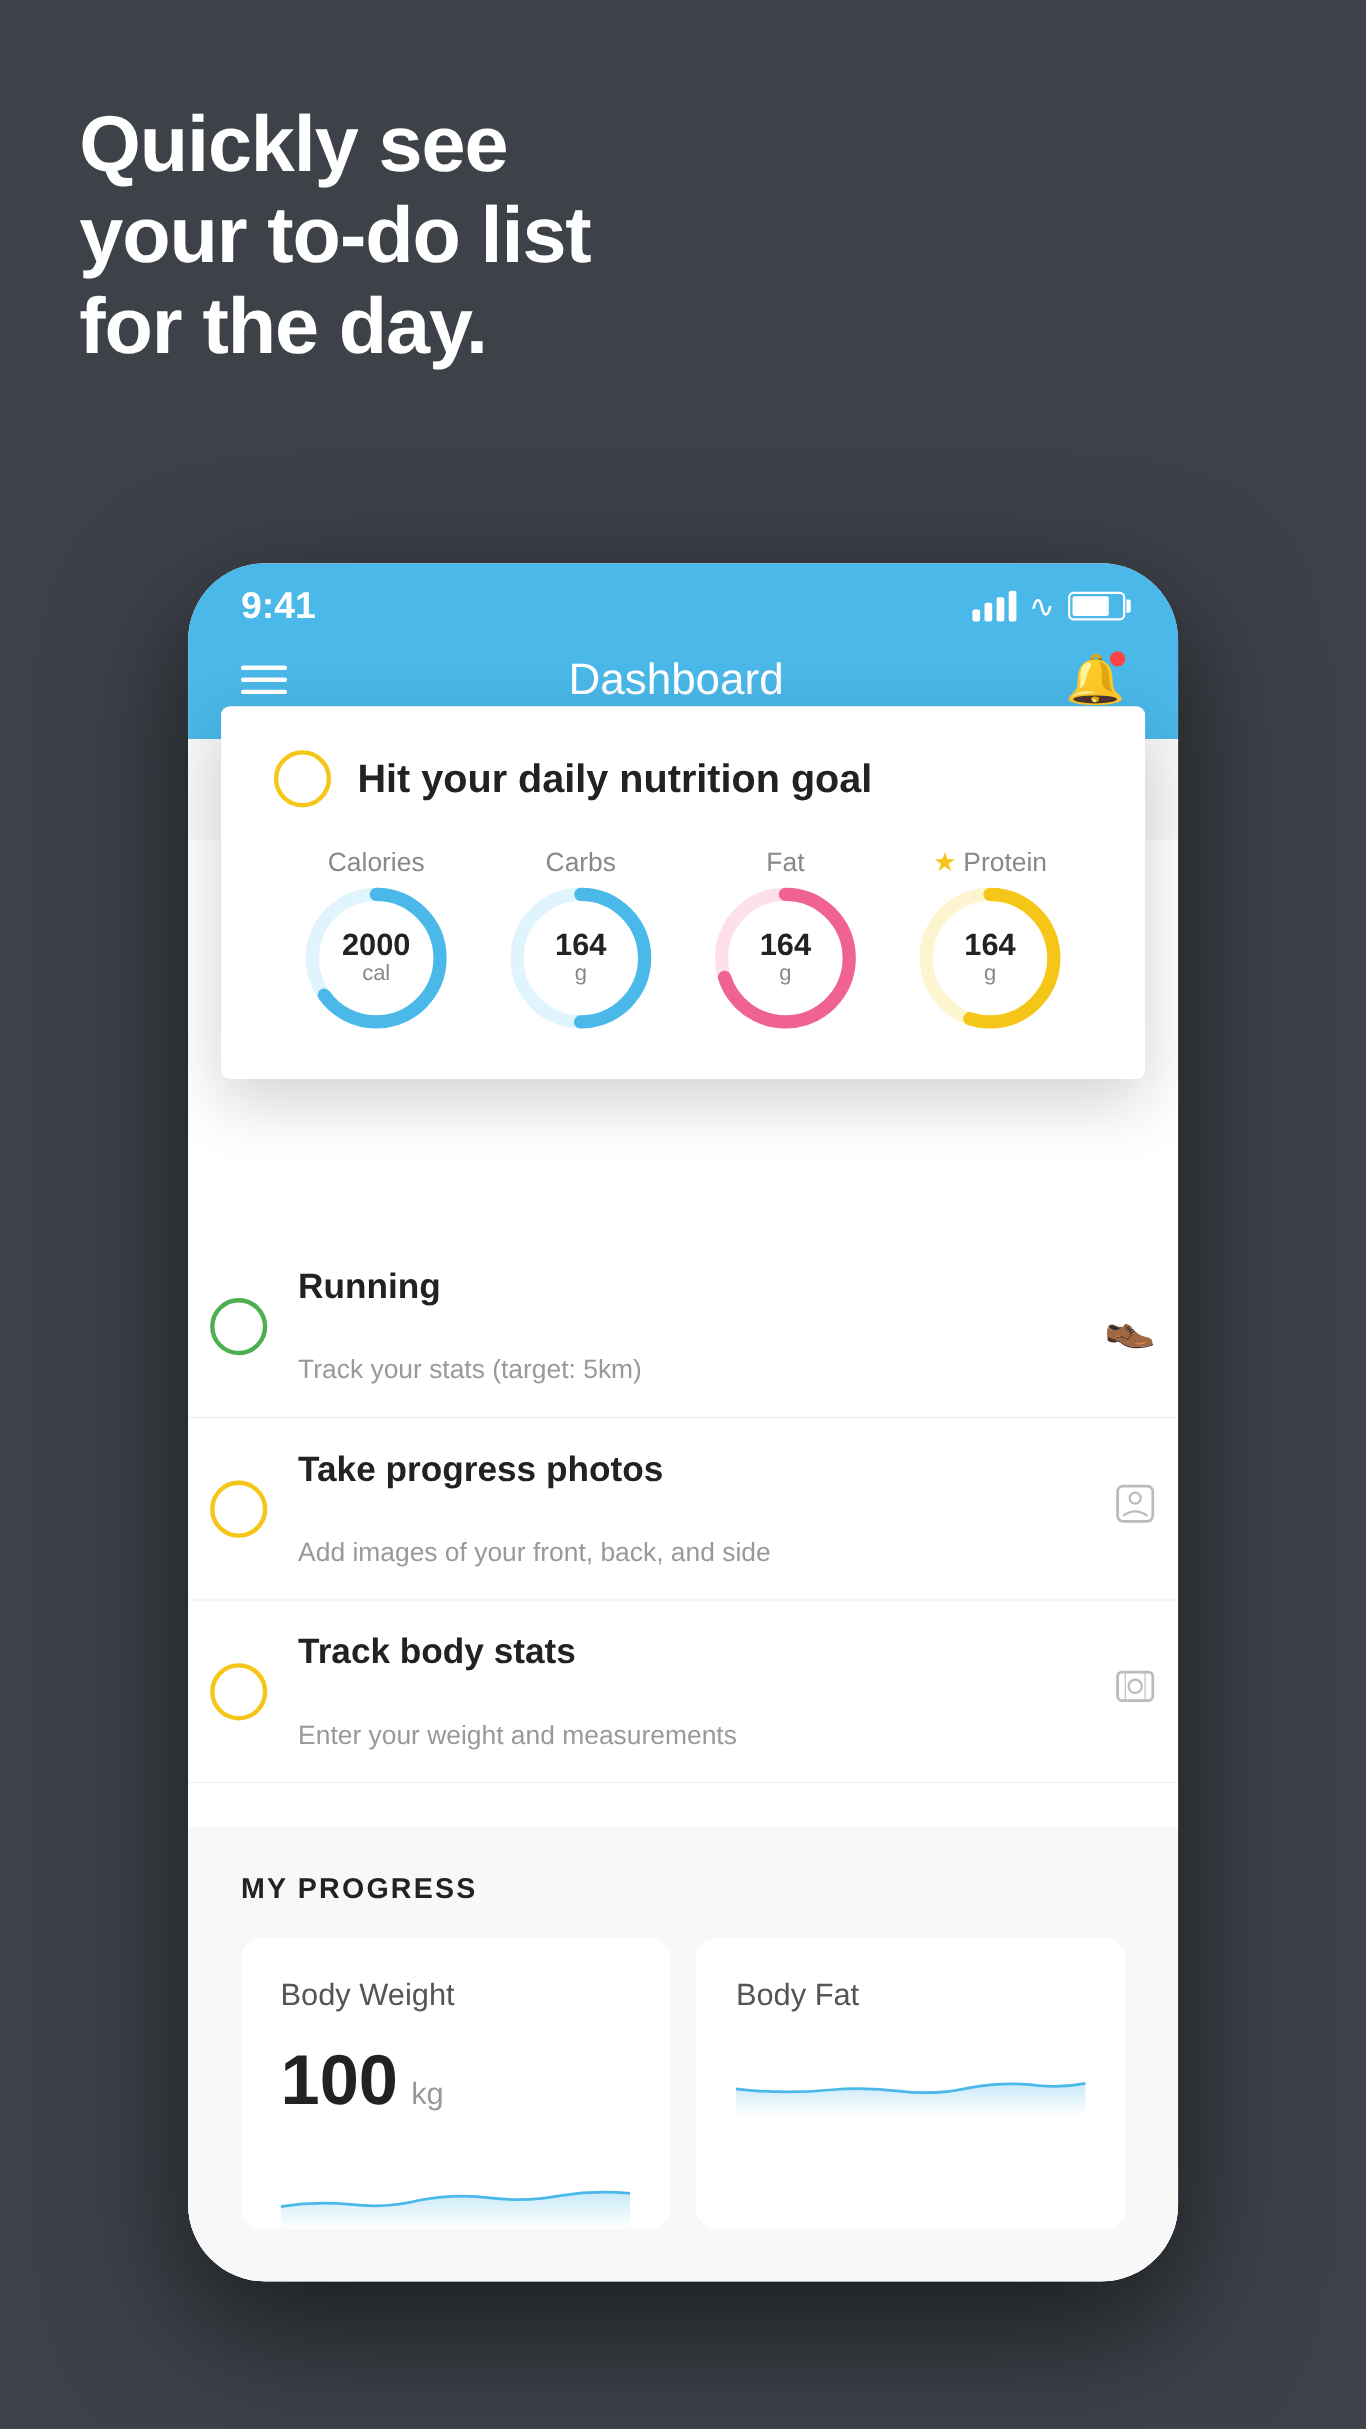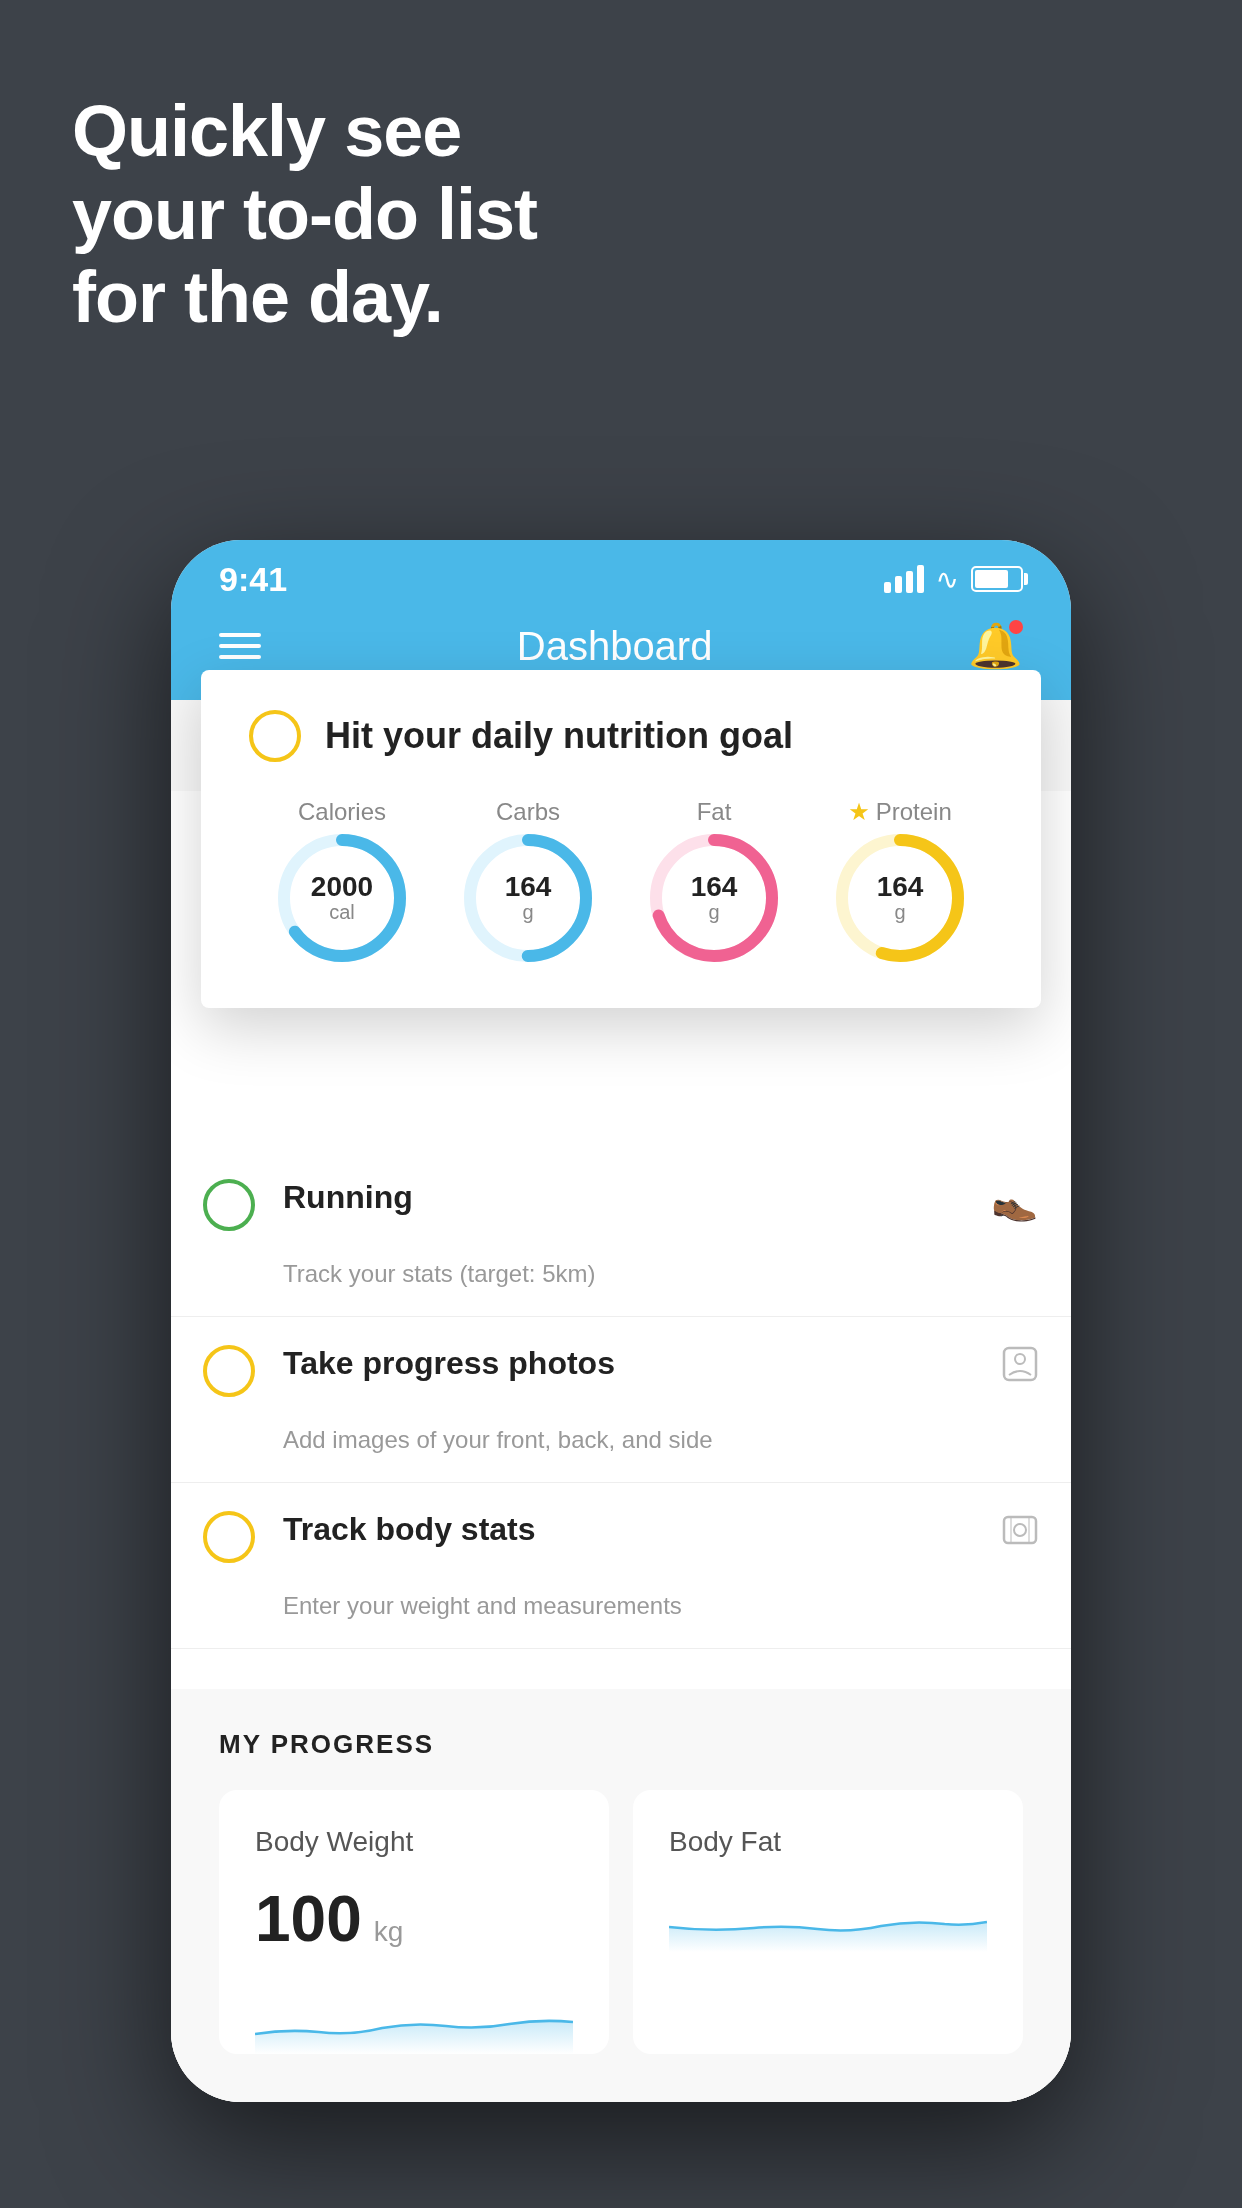--- a/index.html
+++ b/index.html
@@ -27,21 +27,21 @@
       color: #ffffff;
       font-size: 72px;
       font-weight: 800;
       line-height: 1.15;
       letter-spacing: -1px;
     }
 
     
     .phone-container {
       position: absolute;
-      top: 540px;
+      top: 512px;
       left: 50%;
       transform: translateX(-50%);
       width: 900px;
       background: #f0f0f0;
       border-radius: 70px;
       overflow: hidden;
       box-shadow: 0 40px 120px rgba(0,0,0,0.6);
     }
 
     
@@ -255,22 +255,22 @@
       color: #888;
     }
 
     
     .todo-list {
       padding: 0 0;
       margin-top: 360px;
     }
     .todo-item {
       display: flex;
-      align-items: flex-start;
-      padding: 28px 32px;
+      align-items: center;
+      padding: 28px 20px;
       border-bottom: 1px solid #eeeeee;
       position: relative;
     }
     .todo-circle {
       width: 52px;
       height: 52px;
       border-radius: 50%;
       border: 4px solid;
       flex-shrink: 0;
       margin-right: 28px;

